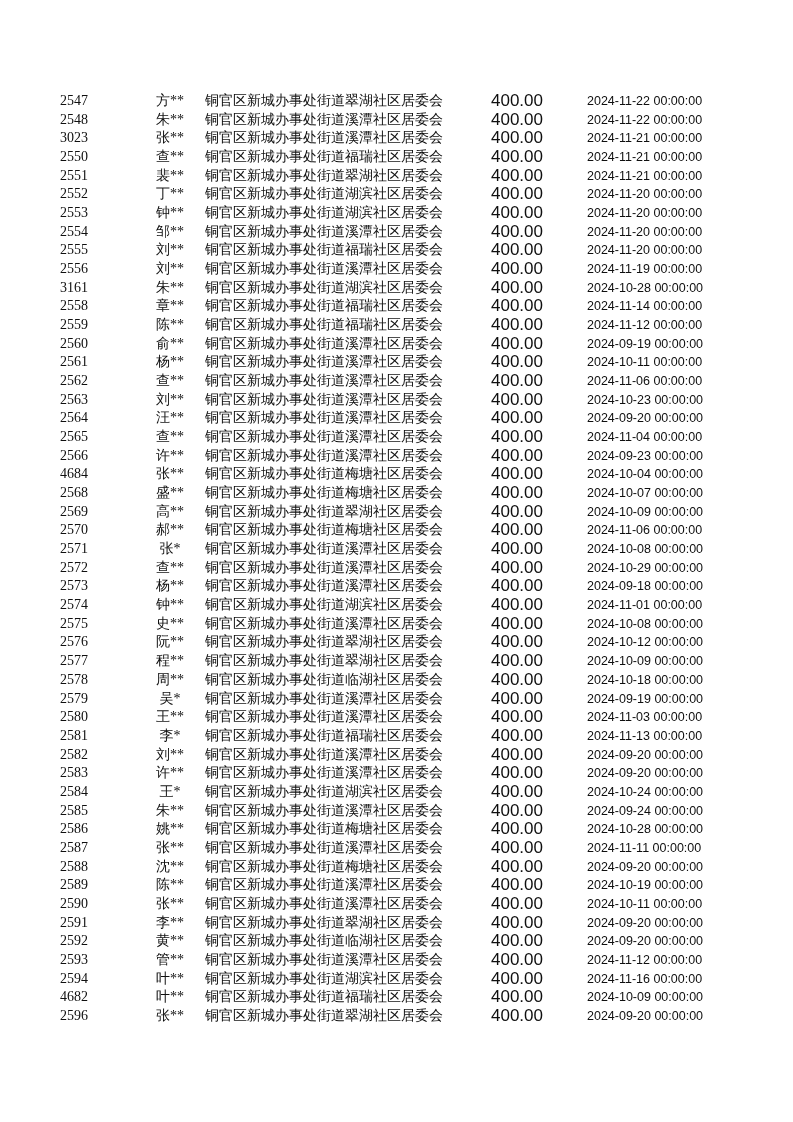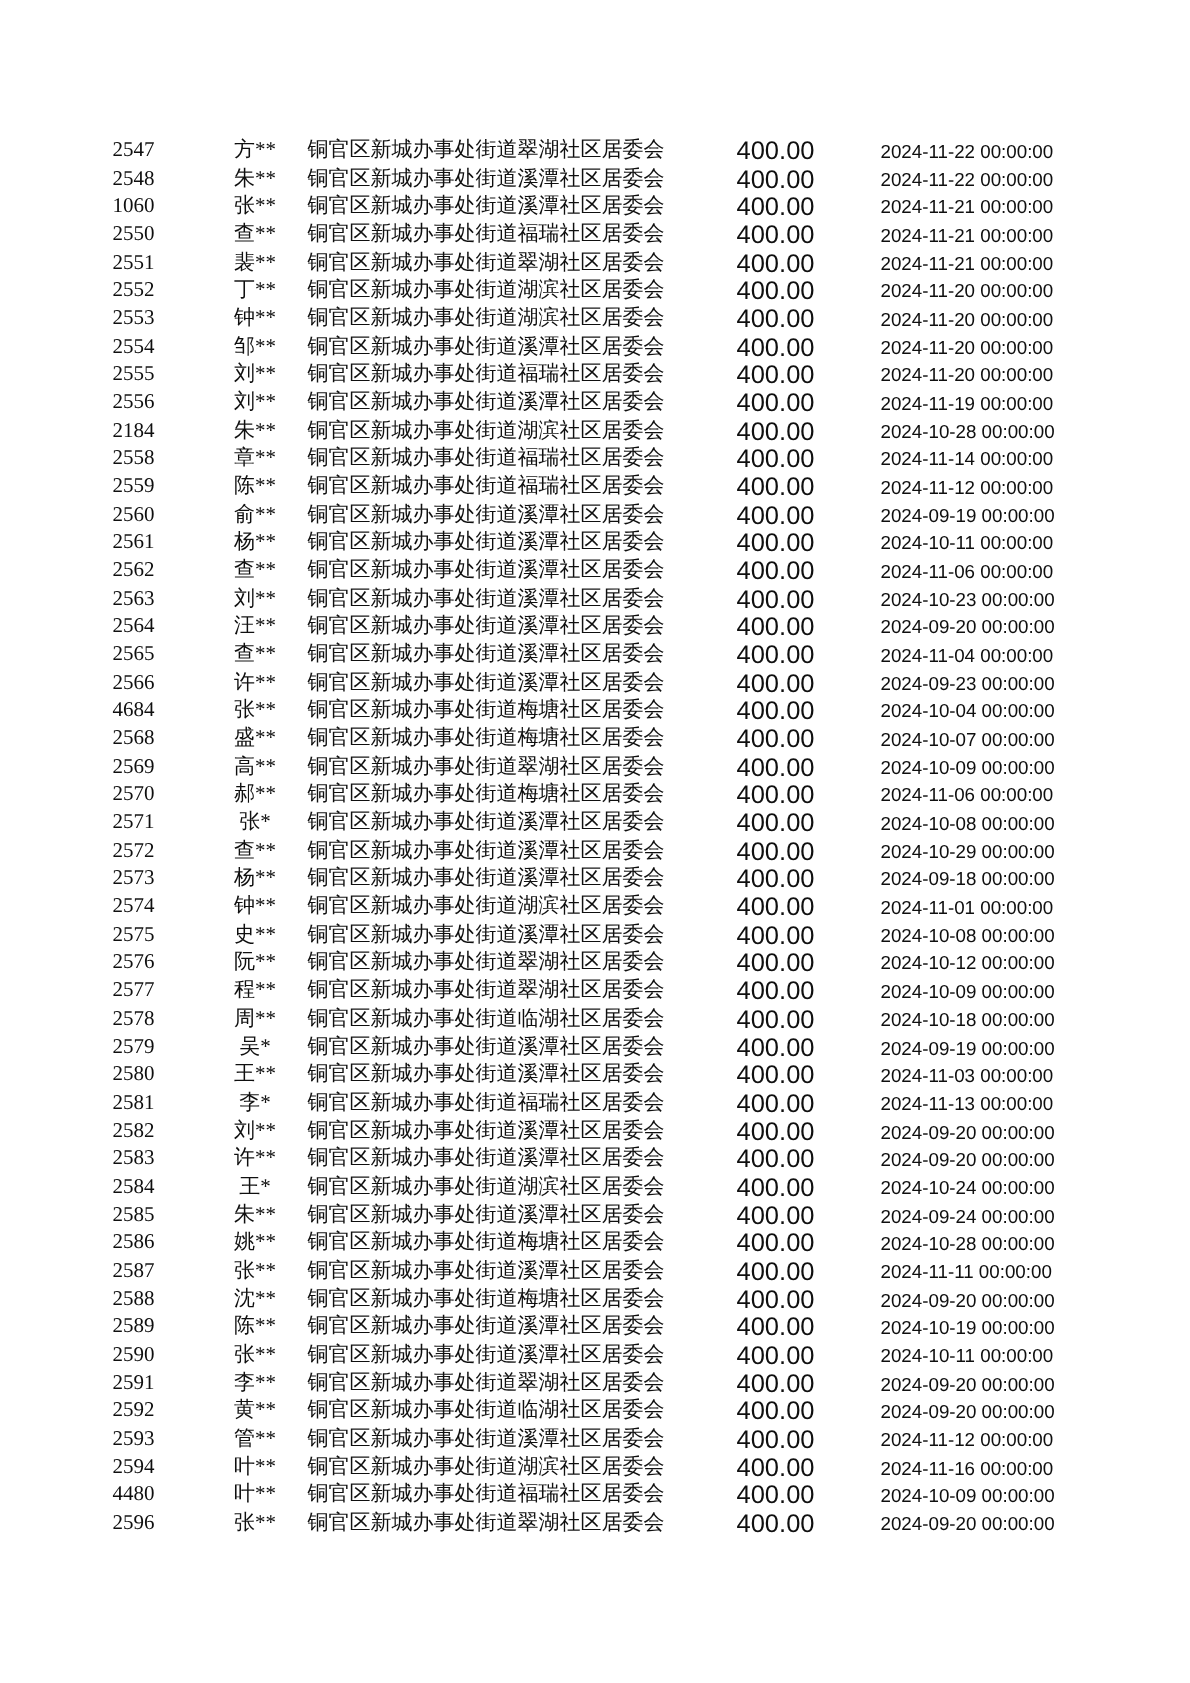--- a/index.html
+++ b/index.html
@@ -29,21 +29,21 @@
   }
   .cell {
     position: absolute;
     top: 0;
     height: 18.68px;
     line-height: 18.68px;
   }
   .cell-seq {
     left: 60px;
     width: 58px;
-    text-align: center;
+    text-align: left;
     font-family: "Liberation Serif", "DejaVu Serif", serif;
     font-size: 14px;
   }
   .cell-name {
     left: 128px;
     width: 84px;
     text-align: center;
     font-family: "Liberation Serif", "DejaVu Serif", serif;
     font-size: 14px;
   }
@@ -82,21 +82,21 @@
 
   <div class="row">
     <span class="cell cell-seq">2548</span>
     <span class="cell cell-name">朱**</span>
     <span class="cell cell-org">铜官区新城办事处街道溪潭社区居委会</span>
     <span class="cell cell-amount">400.00</span>
     <span class="cell cell-time">2024-11-22 00:00:00</span>
   </div>
 
   <div class="row">
-    <span class="cell cell-seq">1060</span>
+    <span class="cell cell-seq">3023</span>
     <span class="cell cell-name">张**</span>
     <span class="cell cell-org">铜官区新城办事处街道溪潭社区居委会</span>
     <span class="cell cell-amount">400.00</span>
     <span class="cell cell-time">2024-11-21 00:00:00</span>
   </div>
 
   <div class="row">
     <span class="cell cell-seq">2550</span>
     <span class="cell cell-name">查**</span>
     <span class="cell cell-org">铜官区新城办事处街道福瑞社区居委会</span>
@@ -146,21 +146,21 @@
 
   <div class="row">
     <span class="cell cell-seq">2556</span>
     <span class="cell cell-name">刘**</span>
     <span class="cell cell-org">铜官区新城办事处街道溪潭社区居委会</span>
     <span class="cell cell-amount">400.00</span>
     <span class="cell cell-time">2024-11-19 00:00:00</span>
   </div>
 
   <div class="row">
-    <span class="cell cell-seq">2184</span>
+    <span class="cell cell-seq">3161</span>
     <span class="cell cell-name">朱**</span>
     <span class="cell cell-org">铜官区新城办事处街道湖滨社区居委会</span>
     <span class="cell cell-amount">400.00</span>
     <span class="cell cell-time">2024-10-28 00:00:00</span>
   </div>
 
   <div class="row">
     <span class="cell cell-seq">2558</span>
     <span class="cell cell-name">章**</span>
     <span class="cell cell-org">铜官区新城办事处街道福瑞社区居委会</span>
@@ -450,21 +450,21 @@
 
   <div class="row">
     <span class="cell cell-seq">2594</span>
     <span class="cell cell-name">叶**</span>
     <span class="cell cell-org">铜官区新城办事处街道湖滨社区居委会</span>
     <span class="cell cell-amount">400.00</span>
     <span class="cell cell-time">2024-11-16 00:00:00</span>
   </div>
 
   <div class="row">
-    <span class="cell cell-seq">4480</span>
+    <span class="cell cell-seq">4682</span>
     <span class="cell cell-name">叶**</span>
     <span class="cell cell-org">铜官区新城办事处街道福瑞社区居委会</span>
     <span class="cell cell-amount">400.00</span>
     <span class="cell cell-time">2024-10-09 00:00:00</span>
   </div>
 
   <div class="row">
     <span class="cell cell-seq">2596</span>
     <span class="cell cell-name">张**</span>
     <span class="cell cell-org">铜官区新城办事处街道翠湖社区居委会</span>

